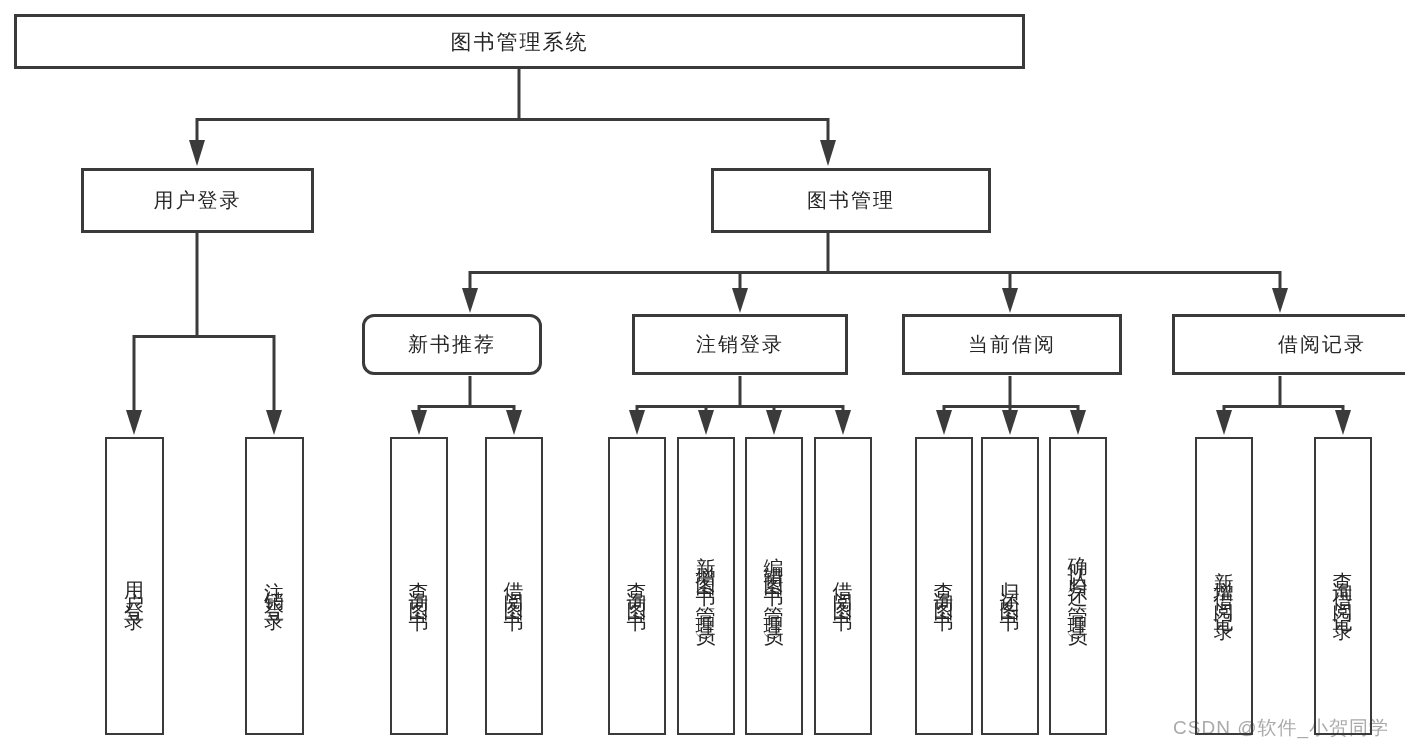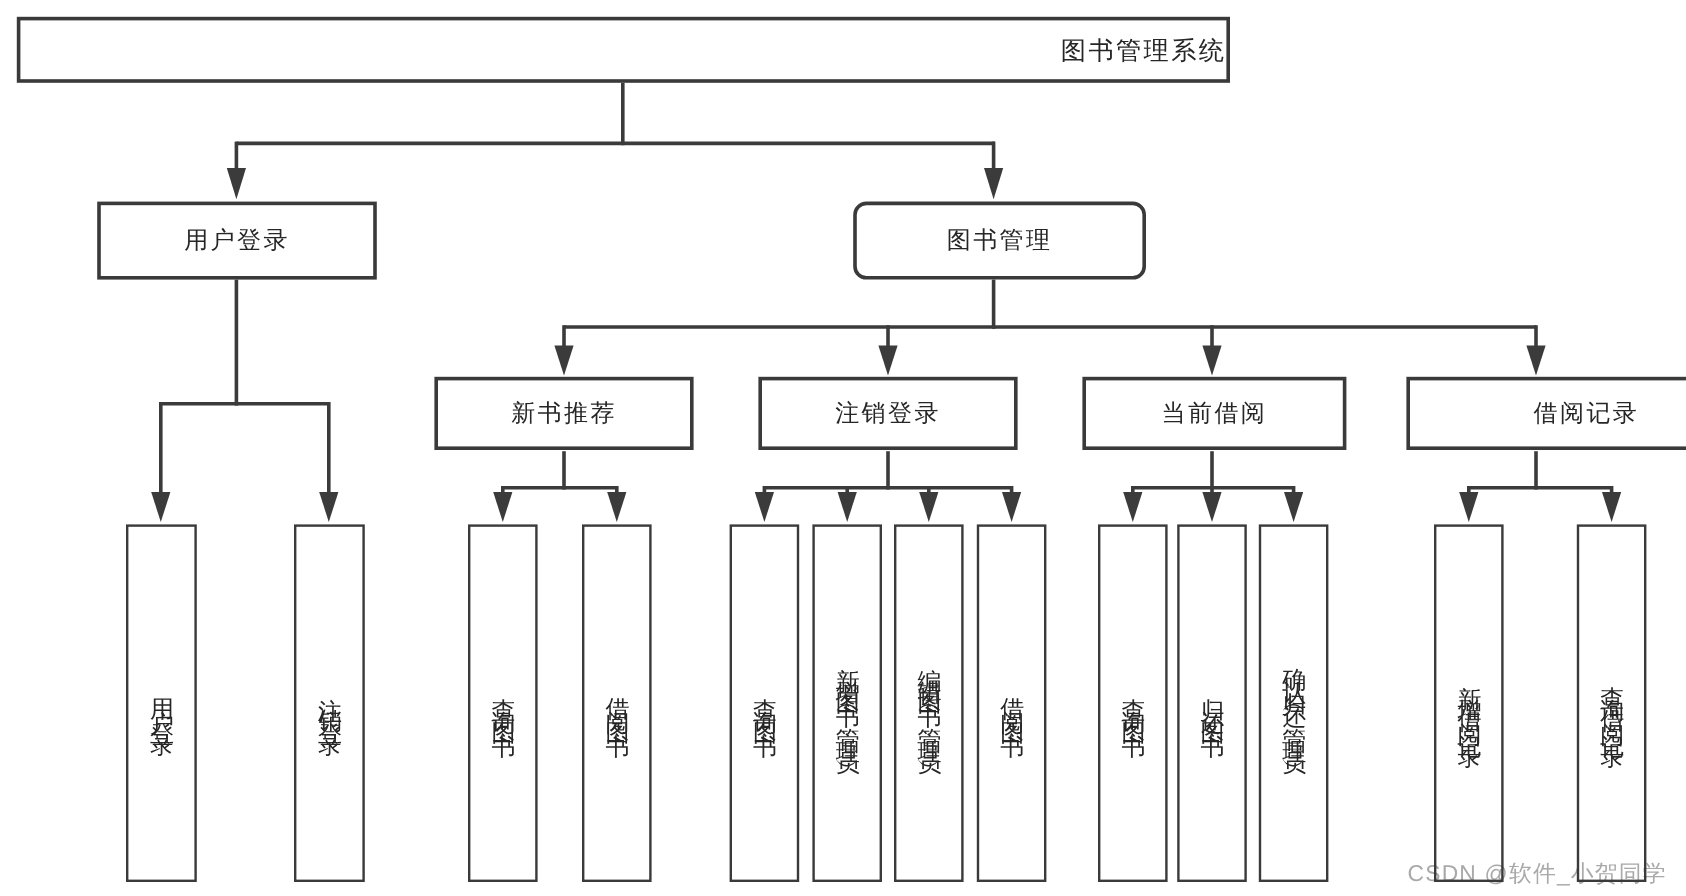--- a/index.html
+++ b/index.html
@@ -30,21 +30,20 @@
     border: 3px solid #3a3a3a;
     display: flex;
     align-items: center;
     justify-content: center;
     color: #262626;
     z-index: 2;
   }
   .node.root {
     font-size: 21px;
     letter-spacing: 2px;
-    justify-content: flex-end;
   }
   .node.branch {
     font-size: 20px;
     letter-spacing: 2px;
   }
   .node.leaf {
     border-width: 2.5px;
     font-size: 20px;
   }
   .leaf span {
@@ -146,25 +145,25 @@
     </g>
   </svg>
 
   <div class="node root" style="left:14px; top:14px; width:1011px; height:55px;">
     <span>图书管理系统</span>
   </div>
 
   <div class="node branch" style="left:81px; top:168px; width:233px; height:65px;">
     <span>用户登录</span>
   </div>
-  <div class="node branch" style="left:711px; top:168px; width:244px; height:65px;border-radius:11px;">
+  <div class="node branch" style="left:711px; top:168px; width:280px; height:65px;">
     <span>图书管理</span>
   </div>
 
-  <div class="node branch" style="left:362px; top:314px; width:216px; height:61px;">
+  <div class="node branch" style="left:362px; top:314px; width:180px; height:61px;border-radius:12px;">
     <span>新书推荐</span>
   </div>
   <div class="node branch" style="left:632px; top:314px; width:216px; height:61px;">
     <span>注销登录</span>
   </div>
   <div class="node branch" style="left:902px; top:314px; width:220px; height:61px;">
     <span>当前借阅</span>
   </div>
   <div class="node branch" style="left:1172px; top:314px; width:252px; height:61px;padding-left:48px;">
     <span>借阅记录</span>

